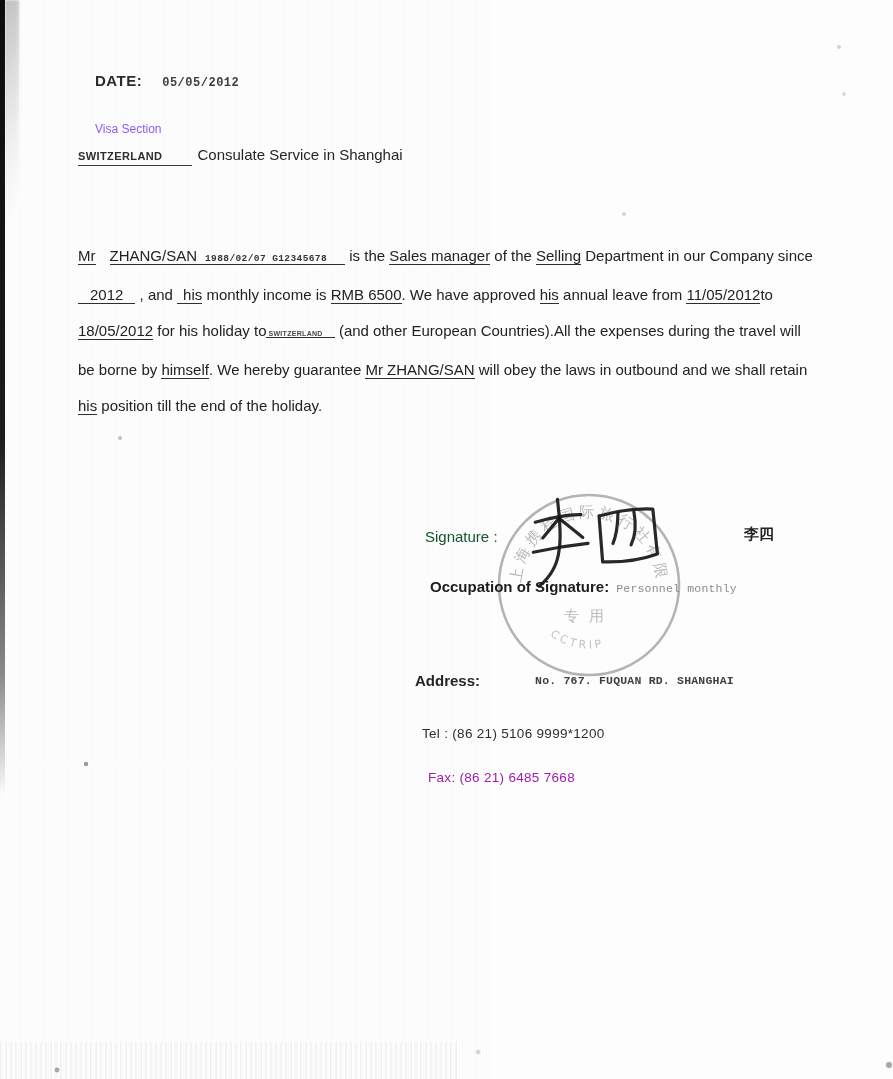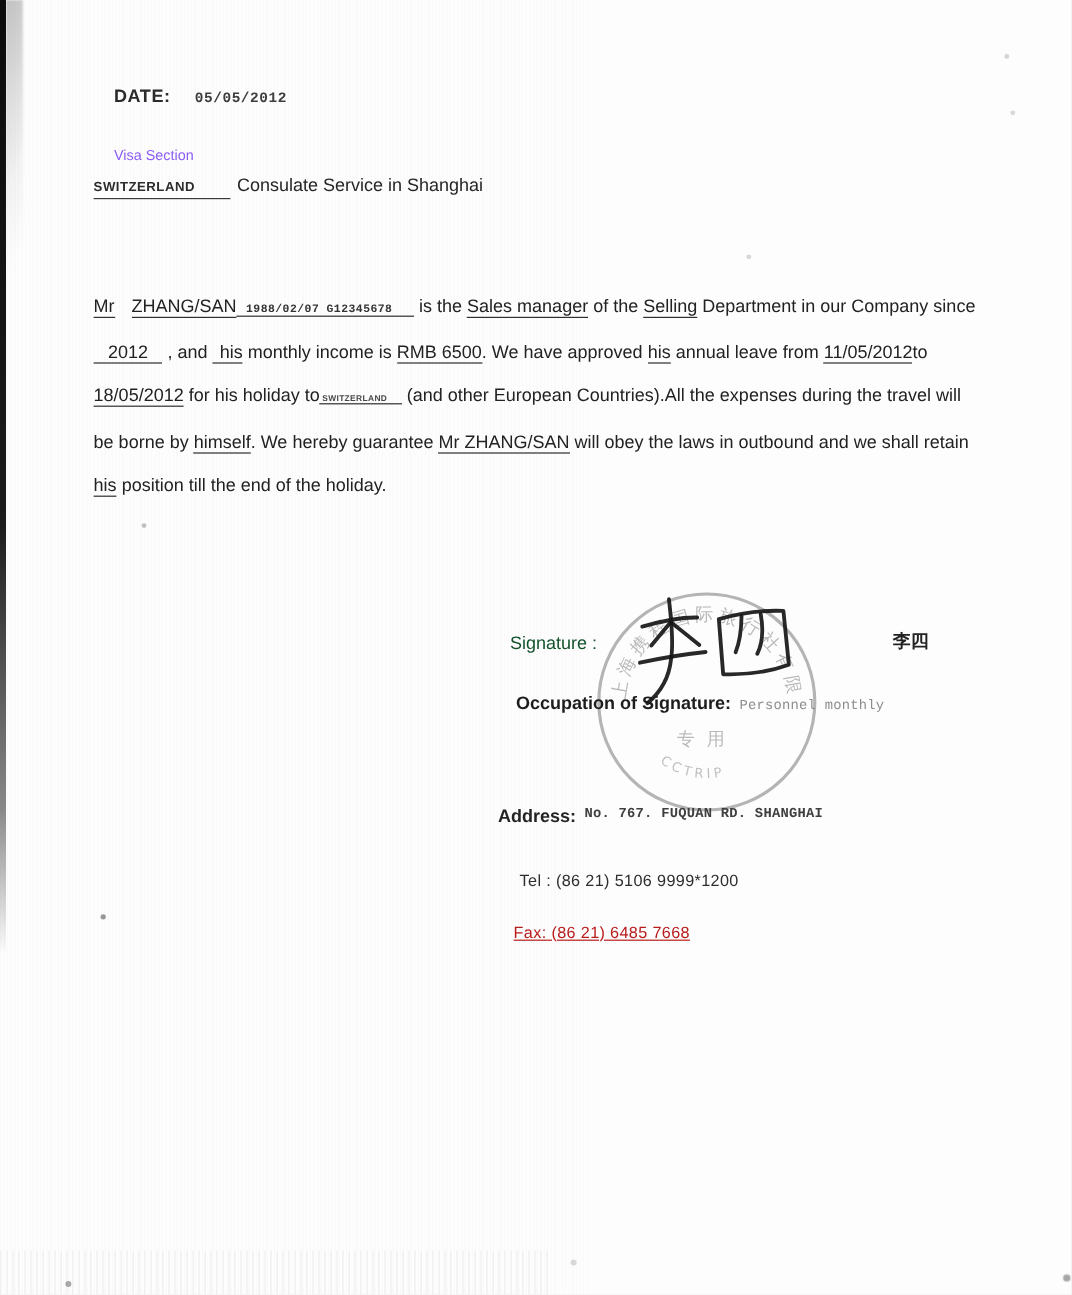--- a/index.html
+++ b/index.html
@@ -58,26 +58,26 @@
   .sig-row{position:absolute;left:425px;top:528px;font-size:15px;color:#14532d;z-index:3;}
   .printed-name{position:absolute;left:744px;top:525px;font-size:15px;font-weight:600;color:#222;z-index:3;}
   .occ-row{position:absolute;left:430px;top:578px;z-index:3;display:flex;align-items:baseline;}
   .occ-label{font-size:15px;font-weight:600;color:#1d1d1d;}
   .occ-value{margin-left:7px;font-family:"Liberation Mono","DejaVu Sans Mono",monospace;
     font-size:11.5px;color:#8d8d8d;letter-spacing:.2px;}
   .company-row{position:absolute;left:430px;top:626px;z-index:3;display:flex;align-items:baseline;}
   .company-label{font-size:15px;color:#2a2a2a;}
   .company-value{margin-left:6px;font-family:"Liberation Mono","DejaVu Sans Mono",monospace;
     font-size:12px;font-weight:600;color:#3a3a3a;letter-spacing:.1px;}
-  .address-row{position:absolute;left:415px;top:672px;z-index:3;display:flex;align-items:flex-start;}
+  .address-row{position:absolute;left:415px;top:672px;z-index:3;display:flex;align-items:center;gap:48px;}
   .address-label{font-size:15px;font-weight:600;color:#242424;}
   .address-value{margin-left:7px;font-family:"Liberation Mono","DejaVu Sans Mono",monospace;
     font-size:11.5px;font-weight:600;color:#3f3f3f;letter-spacing:.2px;}
-  .tel-row{position:absolute;left:433px;top:726px;font-size:13.5px;color:#2e2e2e;letter-spacing:.3px;z-index:3;}
-  .fax-row{position:absolute;left:428px;top:770px;font-size:13.5px;color:#b91c1c;letter-spacing:.3px;z-index:3;text-decoration:underline;}
+  .tel-row{position:absolute;left:422px;top:726px;font-size:13.5px;color:#2e2e2e;letter-spacing:.3px;z-index:3;}
+  .fax-row{position:absolute;left:428px;top:770px;font-size:13.5px;color:#a21caf;letter-spacing:.3px;z-index:3;}
   
   .stamp{position:absolute;left:492px;top:488px;width:194px;height:194px;z-index:1;}
   .stamp text{fill:#8f8f8f;font-family:"DejaVu Sans",sans-serif;}
   .handwriting{position:absolute;left:518px;top:486px;width:160px;height:115px;z-index:4;
     transform:rotate(-2deg);}
   .handwriting path{stroke:#161616;stroke-width:3.2;fill:none;
     stroke-linecap:round;stroke-linejoin:round;opacity:.92;}
 </style>
 </head>
 <body>

